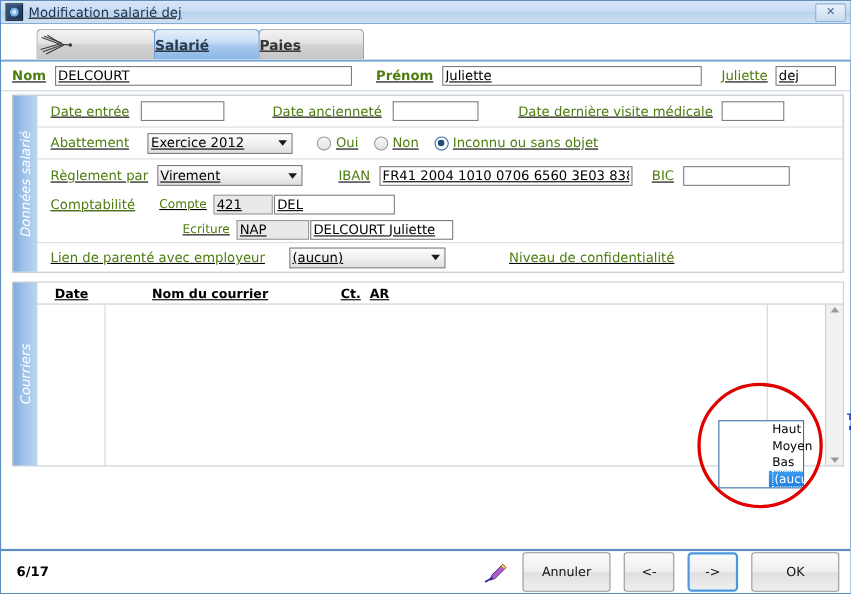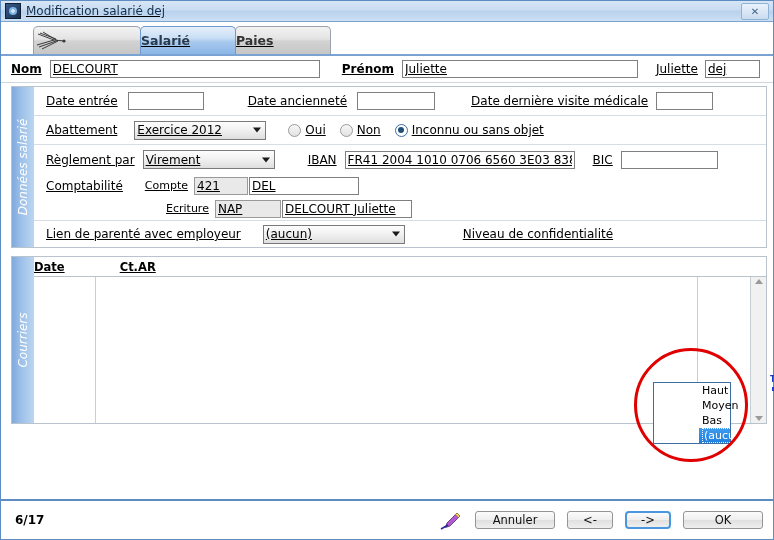--- a/index.html
+++ b/index.html
@@ -67,21 +67,21 @@
   .tab-dragonfly svg{position:absolute;left:0;top:0;}
   .tabs-underline{
     height:2px;background:#7aa3d4;margin:0;
   }
   
   .toprow{
     height:27px;display:flex;align-items:center;
     padding:0 6px 0 10px;box-sizing:border-box;
     border-bottom:1px solid #cfd6dd;
   }
-  .lbl{font-size:12px;color:#000000;white-space:nowrap;}
+  .lbl{font-size:12px;color:#4d7c0f;white-space:nowrap;}
   .lbl.bold{font-weight:bold;}
   .inp{
     box-sizing:border-box;height:18px;
     border:1px solid #7f7f7f;background:#fff;
     font-family:"DejaVu Sans","Liberation Sans",sans-serif;
     font-size:12px;color:#000;padding:0 2px;line-height:16px;
     outline:none;
   }
   .inp.ro{background:#e9e9e9;border:1px solid #9a9a9a;color:#000;}
   
@@ -207,21 +207,21 @@
   }
   
   .statusbar{
     position:absolute;left:0;right:0;bottom:0;height:38px;
     border-top:2px solid #5d8cc0;background:#fff;
     display:flex;align-items:center;
   }
   .status-text{margin-left:14px;font-weight:bold;font-size:12px;}
   .btns{margin-left:auto;display:flex;align-items:center;margin-right:10px;}
   .btn{
-    height:18px;min-width:46px;box-sizing:border-box;
+    height:36px;min-width:46px;box-sizing:border-box;
     margin-left:12px;padding:0 8px;
     border:1px solid #949494;border-radius:3px;
     background:linear-gradient(to bottom,#fbfbfb 0%,#efefef 48%,#e0e0e0 52%,#efefef 100%);
     display:flex;align-items:center;justify-content:center;
     font-size:11.5px;color:#111;
   }
   .btn.wide{min-width:80px;}
   .btn.focus{border:2px solid #4a97e0;border-radius:4px;}
   .pencil{width:24px;height:20px;position:relative;}
 </style>
@@ -362,23 +362,24 @@
     </div>
 
     <div class="ellipse" style="left:633px;top:262px;width:108px;height:108px;"></div>
 
     <div class="grid-section">
       <div class="vtab">
         <span>Courriers</span>
       </div>
       <div class="grid-wrap">
         <div class="grid-head">
-          <div class="c" style="width:62px;text-align:left;">Date</div>
+          <div class="c" style="width:62px;text-align:center;">Date</div>
+          <div class="c" style="width:190px;text-align:center;">Nom du courrier</div>
           <div class="c" style="width:42px;text-align:right;">Ct.</div>
-          <div class="c" style="width:34px;">AR</div>
+          <div class="c" style="width:34px;text-align:center;">AR</div>
         </div>
         <div class="grid-rows">
           <div class="gcol" style="width:62px;"></div>
           <div class="gcol" style="flex:1;"></div>
           <div class="gcol lastc" style="width:52px;"></div>
           <div class="vscroll">
             <i class="up"></i>
             <i class="dn"></i>
           </div>
         </div>

